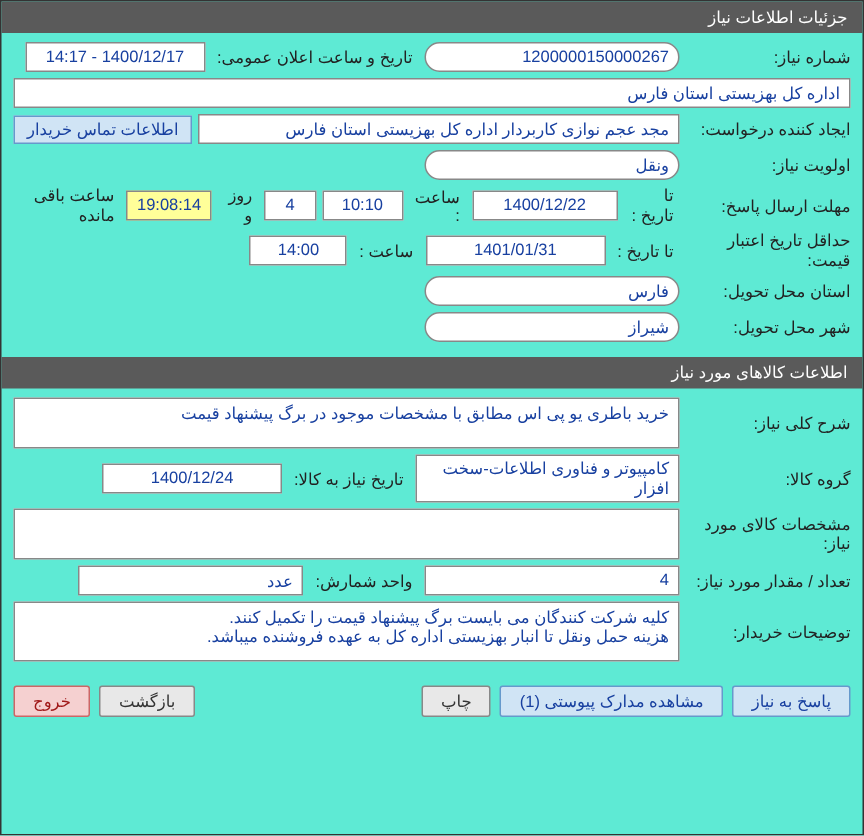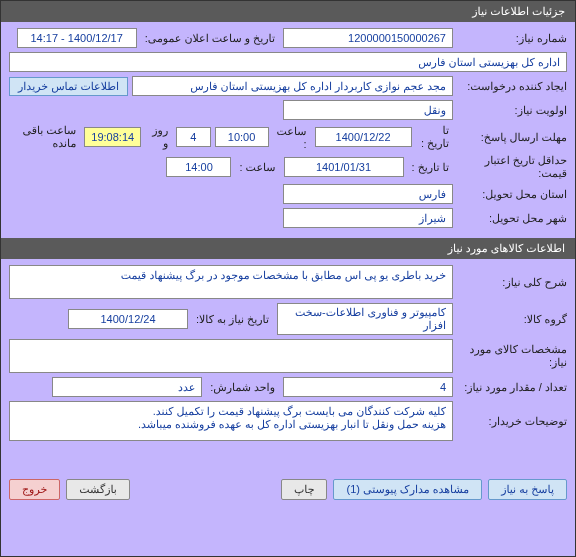--- a/index.html
+++ b/index.html
@@ -6,21 +6,21 @@
 body {
   font-family: Tahoma, Arial, sans-serif;
   font-size: 11px;
   background: #ececec;
   direction: rtl;
   width: 576px;
   height: 557px;
   overflow: hidden;
 }
 .window {
-  background: #c4b5fd;
+  background: #5eead4;
   border: 1px solid #333;
   width: 100%;
   height: 100%;
 }
 .section-header {
   background: #5a5a5a;
   color: #fff;
   padding: 4px 10px;
   font-size: 11px;
   text-align: right;
@@ -54,21 +54,21 @@
   color: #1840a0;
   min-height: 20px;
   display: inline-flex;
   align-items: center;
   font-family: Tahoma, Arial, sans-serif;
 }
 .field-wide { flex: 1; }
 .field-sm { width: 65px; text-align: center; justify-content: center; }
 .field-xs { width: 40px; text-align: center; justify-content: center; }
 .field-date { width: 120px; justify-content: center; }
-.field-med { width: 170px; }
+.field-med { width: 170px; border-radius: 10px; }
 .field-yellow { background: #ffff99; }
 .btn-info {
   background: #d0e4f5;
   border: 1px solid #6699cc;
   padding: 2px 8px;
   font-size: 11px;
   color: #1840a0;
   cursor: pointer;
   font-family: Tahoma, Arial, sans-serif;
 }
@@ -89,21 +89,20 @@
   padding: 6px 8px;
   justify-content: flex-start;
 }
 .btn {
   border: 1px solid #888;
   padding: 3px 12px;
   font-size: 11px;
   cursor: pointer;
   font-family: Tahoma, Arial, sans-serif;
   border-radius: 2px;
-  margin-top: 22px;
 }
 .btn-primary { background: #d0e4f5; color: #1840a0; border-color: #6699cc; }
 .btn-gray { background: #e8e8e8; color: #333; text-align: center; }
 .btn-red { background: #f5d0d0; color: #a01818; border-color: #cc6666; }
 .spacer { flex: 1; }
 </style>
 </head>
 <body>
 
 <div class="window">
@@ -132,21 +131,21 @@
     <div class="row">
       <span class="label">اولویت نیاز:</span>
       <span class="field field-med">ونقل</span>
     </div>
 
     <div class="row">
       <span class="label">مهلت ارسال پاسخ:</span>
       <span class="sublabel">تا تاریخ :</span>
       <span class="field field-date">1400/12/22</span>
       <span class="sublabel">ساعت :</span>
-      <span class="field field-sm">10:00</span>
+      <span class="field field-sm">10:10</span>
       <span class="field field-xs">4</span>
       <span class="sublabel">روز و</span>
       <span class="field field-sm field-yellow">19:08:14</span>
       <span class="sublabel">ساعت باقی مانده</span>
     </div>
 
     <div class="row">
       <span class="label">حداقل تاریخ اعتبار قیمت:</span>
       <span class="sublabel">تا تاریخ :</span>
       <span class="field field-date">1401/01/31</span>

